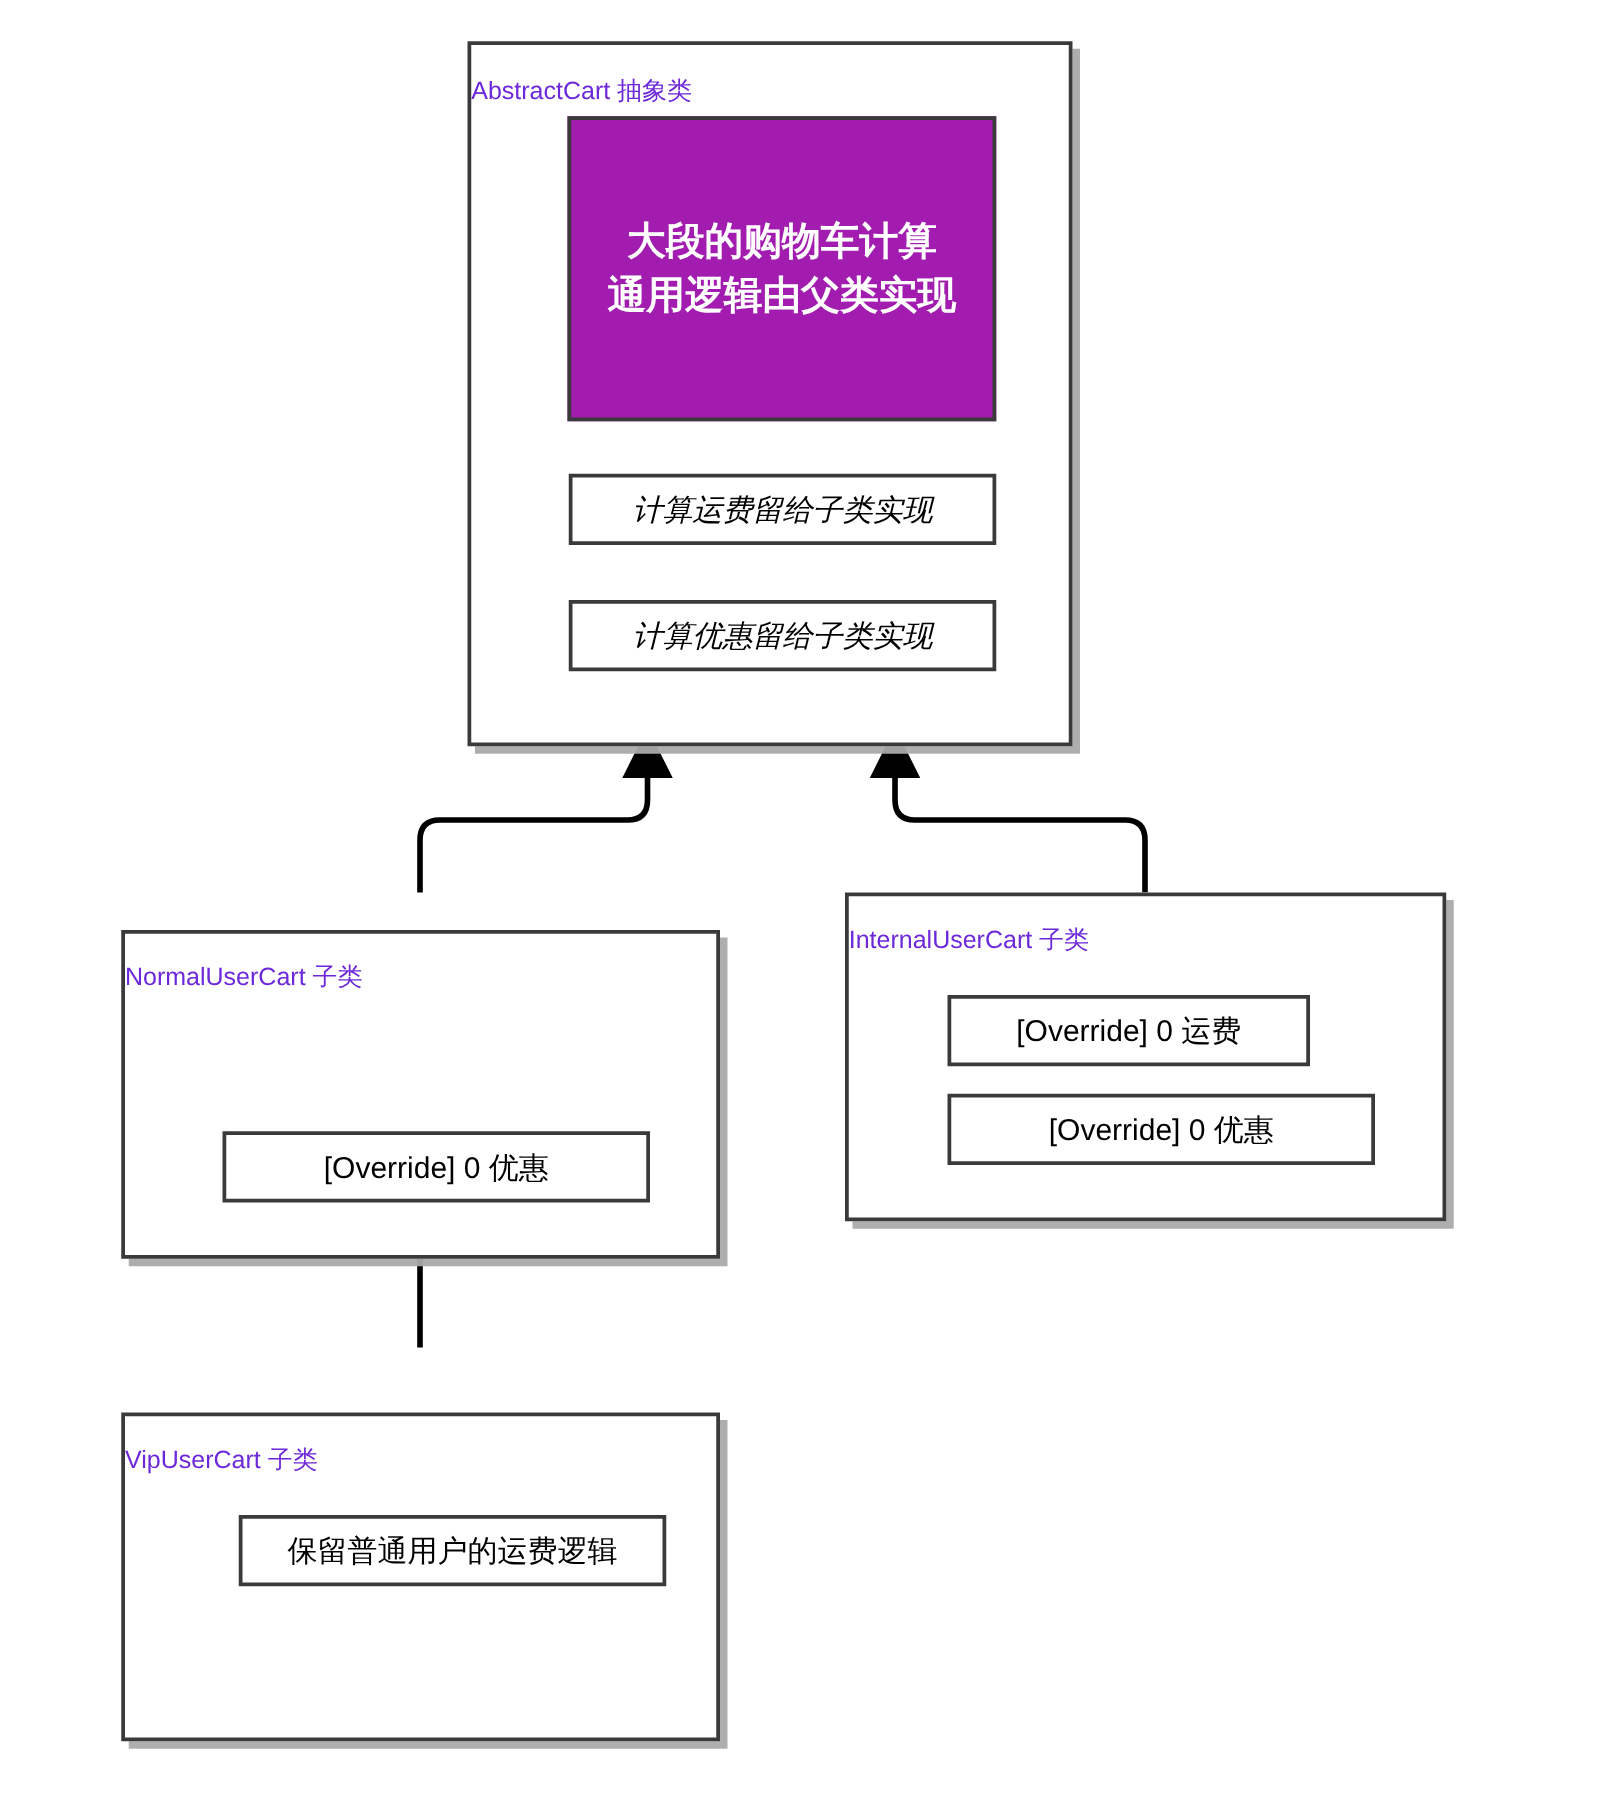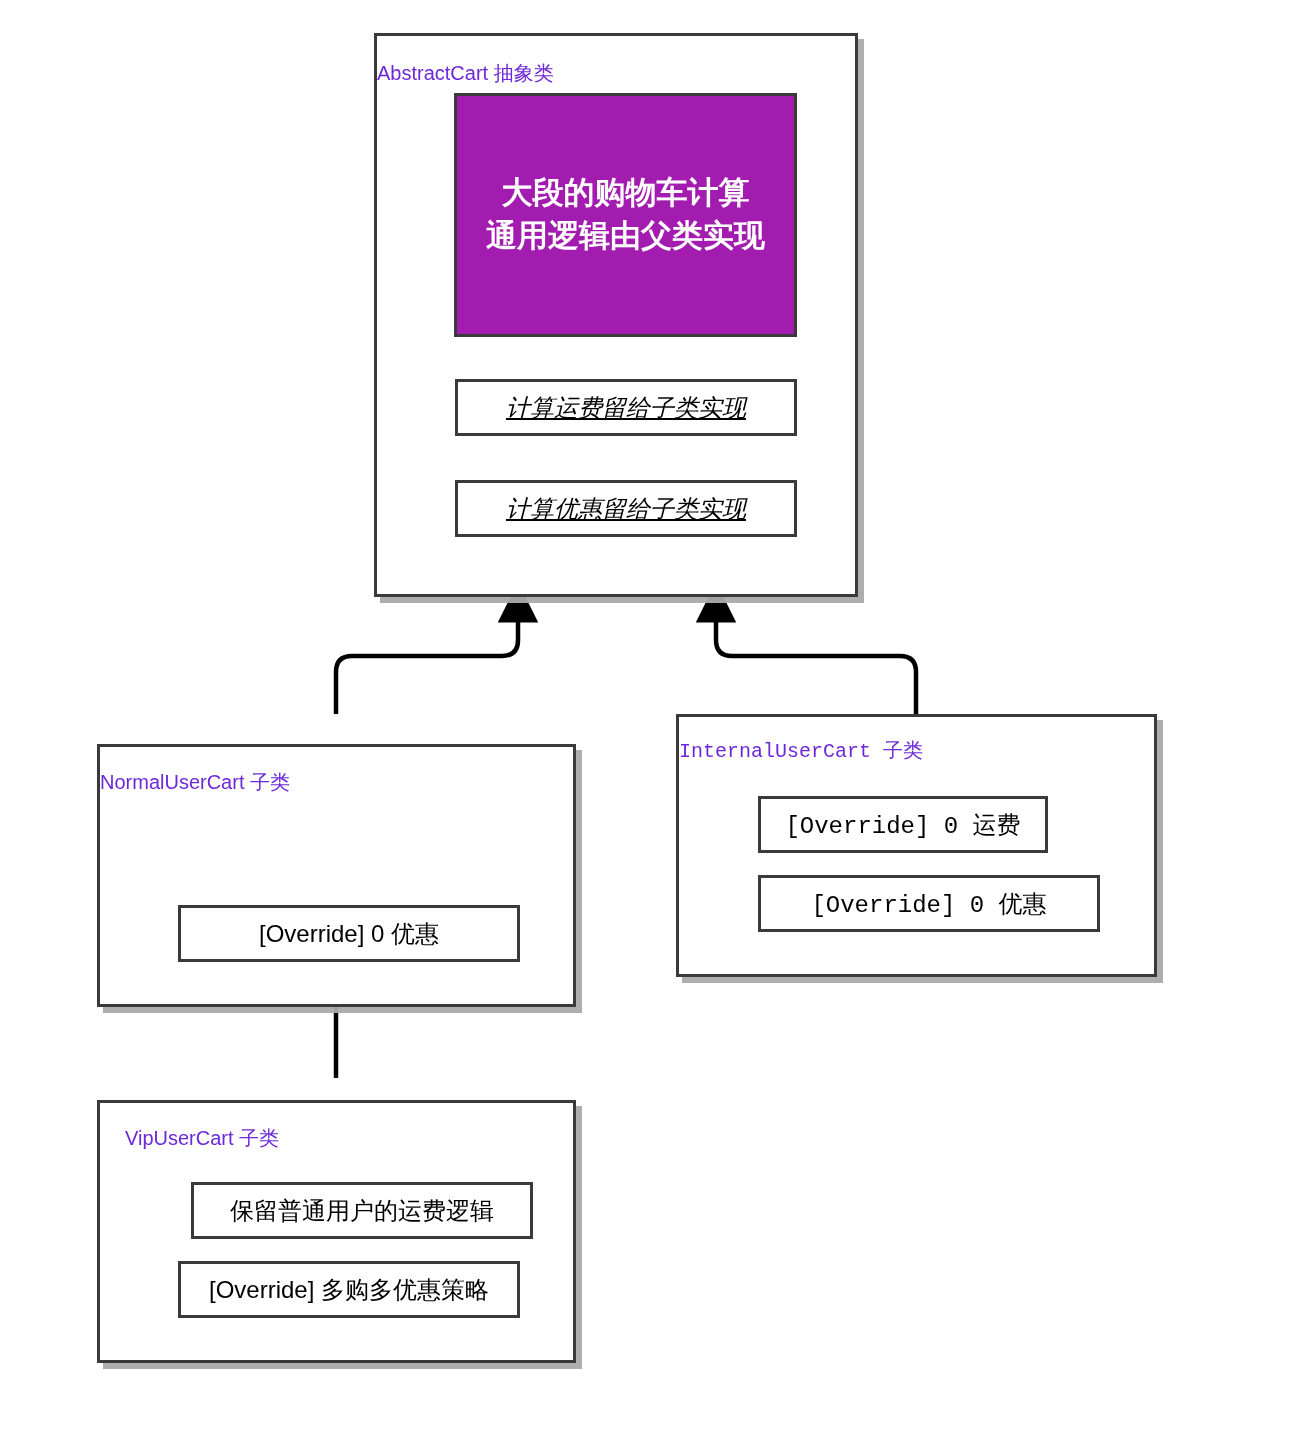--- a/index.html
+++ b/index.html
@@ -44,21 +44,20 @@
     align-items: center;
     justify-content: center;
     text-align: center;
     font-size: 24px;
     color: #000000;
     white-space: nowrap;
   }
   .member.italic {
     font-style: italic;
     font-weight: 500;
-    text-decoration: underline;
   }
   .member.filled {
     background: #a21caf;
     color: #ffffff;
     font-weight: bold;
     white-space: pre-line;
     line-height: 1.38;
     font-size: 31px;
   }
   
@@ -102,29 +101,28 @@
     <div class="member italic" style="left:78px; top:444px; width:342px; height:57px;">计算优惠留给子类实现</div>
   </div>
 
   <div class="class-box" style="left:97px; top:714px; width:479px; height:263px;margin-top:30px;">
     <div class="class-title" style="margin-top:23px;">NormalUserCart 子类</div>
 
 
     <div class="member" style="left:78px; top:158px; width:342px; height:57px;">[Override] 0 优惠</div>
   </div>
 
-  <div class="class-box" style="left:676px; top:714px; width:481px; height:263px;font-family:Liberation Mono, monospace;">
+  <div class="class-box" style="left:676px; top:714px; width:481px; height:263px;">
     <div class="class-title" style="margin-top:23px;">InternalUserCart 子类</div>
 
     <div class="member" style="left:79px; top:79px; width:290px; height:57px;">[Override] 0 运费</div>
 
     <div class="member" style="left:79px; top:158px; width:342px; height:57px;">[Override] 0 优惠</div>
   </div>
 
-  <div class="class-box" style="left:97px; top:1100px; width:479px; height:263px;padding-left:25px;">
+  <div class="class-box" style="left:97px; top:1130px; width:479px; height:263px;">
     <div class="class-title" style="margin-top:23px;">VipUserCart 子类</div>
 
     <div class="member" style="left:78px; top:79px; width:342px; height:57px;margin-left:13px;">保留普通用户的运费逻辑</div>
 
-    <div class="member" style="left:78px; top:158px; width:342px; height:57px;">[Override] 多购多优惠策略</div>
   </div>
 
 </div>
 
 </body></html>

